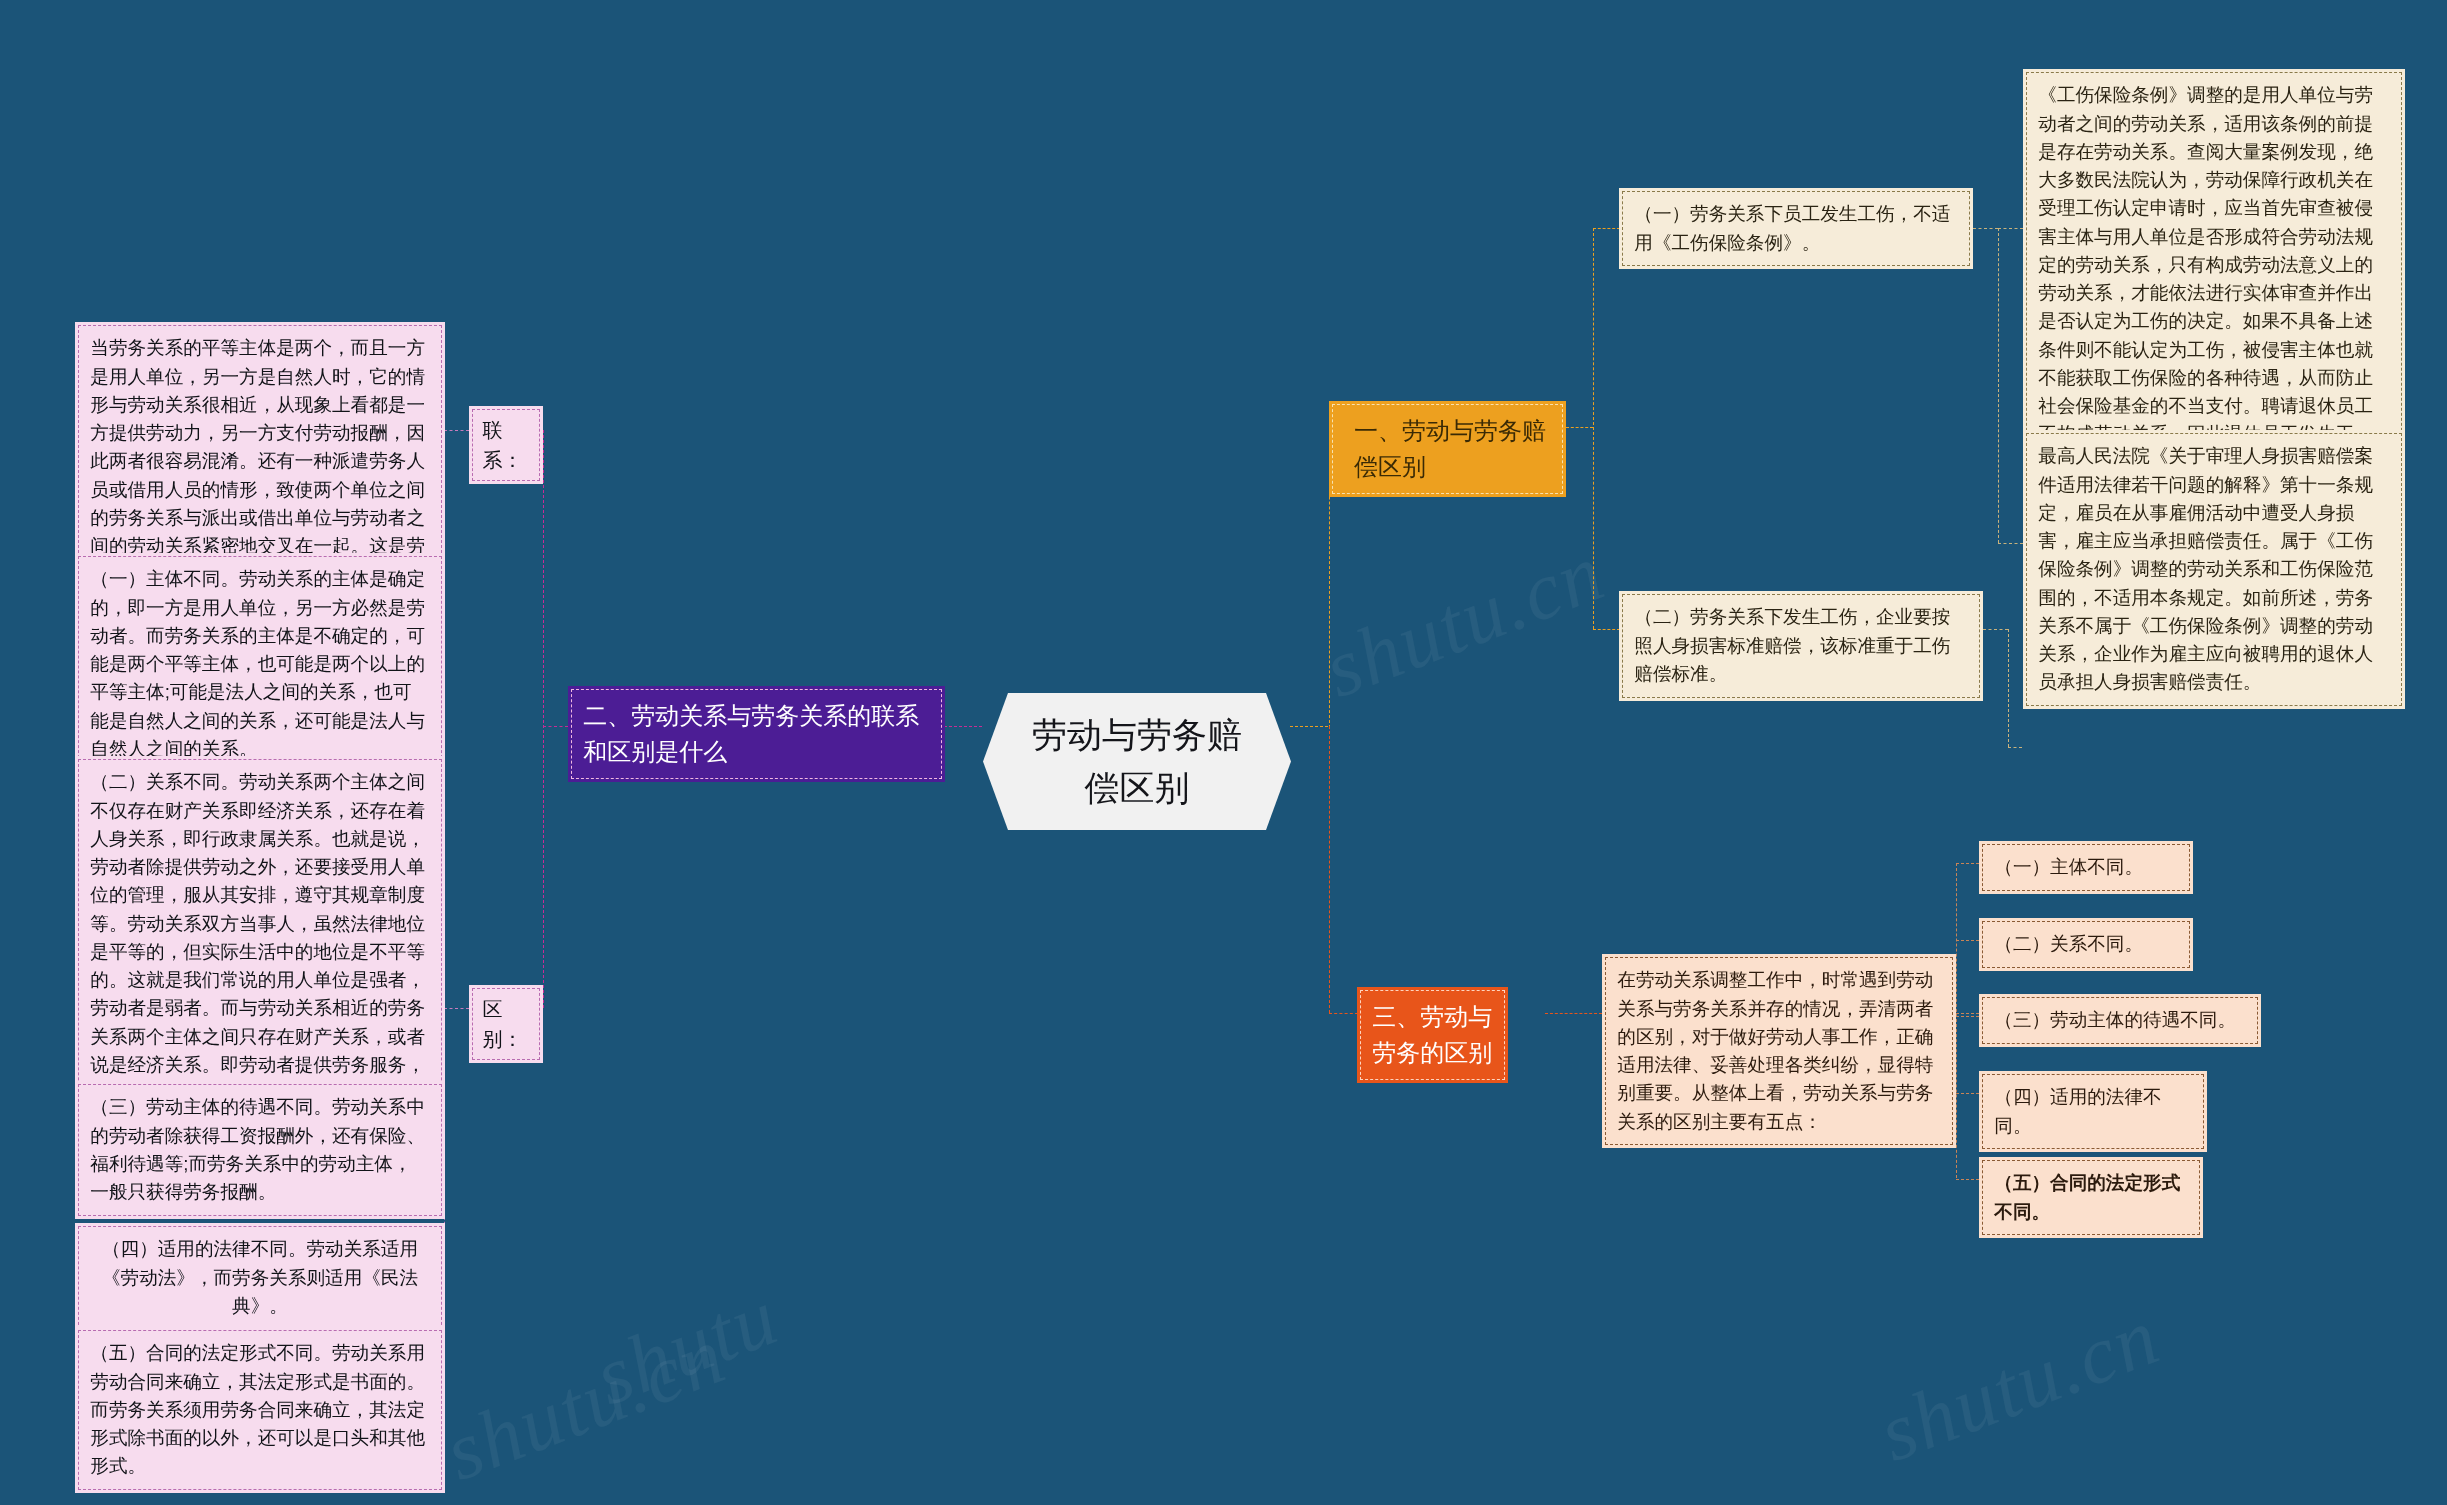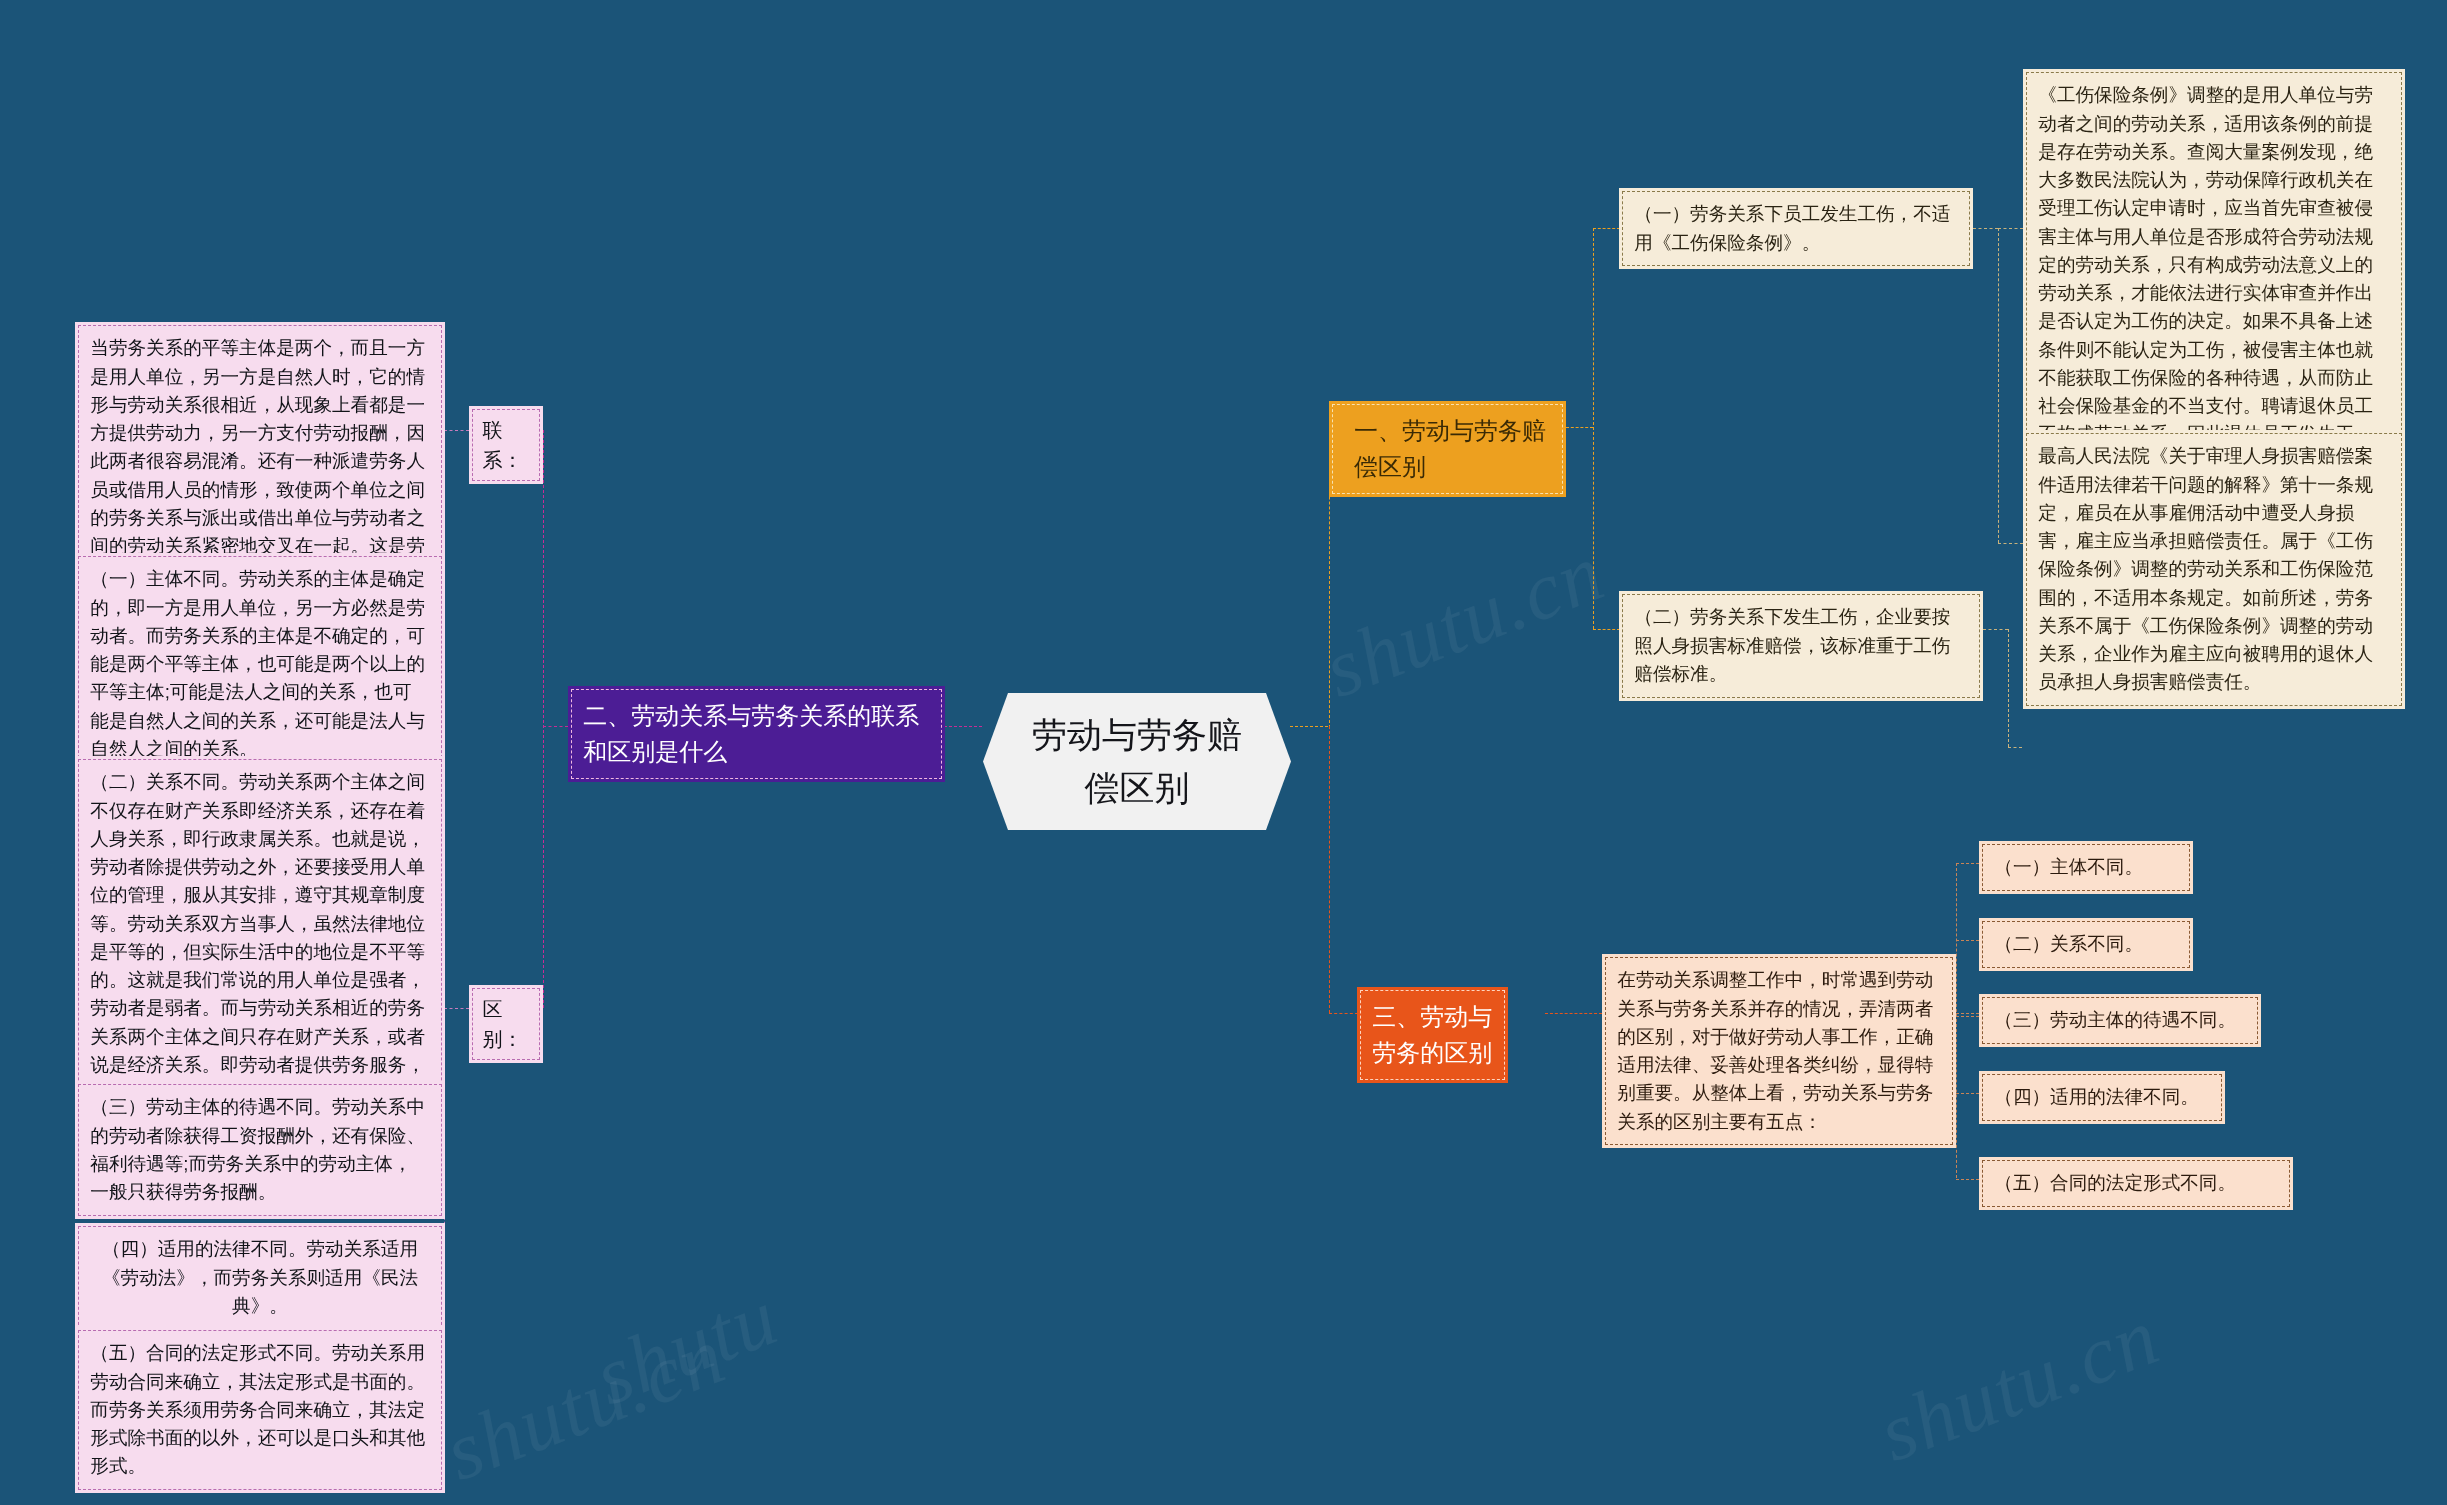--- a/index.html
+++ b/index.html
@@ -208,18 +208,18 @@
   <div class="node branch red" style="left:1357px; top:987px; width:151px;">三、劳动与劳务的区别</div>
 
   <div class="node card-peach" style="left:1602px; top:954px; width:354px;">在劳动关系调整工作中，时常遇到劳动关系与劳务关系并存的情况，弄清两者的区别，对于做好劳动人事工作，正确适用法律、妥善处理各类纠纷，显得特别重要。从整体上看，劳动关系与劳务关系的区别主要有五点：</div>
 
   <div class="node card-peach" style="left:1979px; top:841px; width:214px;">（一）主体不同。</div>
 
   <div class="node card-peach" style="left:1979px; top:918px; width:214px;">（二）关系不同。</div>
 
   <div class="node card-peach" style="left:1979px; top:994px; width:282px;">（三）劳动主体的待遇不同。</div>
 
-  <div class="node card-peach" style="left:1979px; top:1071px; width:246px;">（四）适用的法律不同。</div>
-
-  <div class="node card-peach" style="left:1979px; top:1157px; width:314px;">（五）合同的法定形式不同。</div>
+  <div class="node card-peach" style="left:1979px; top:1071px; width:228px;">（四）适用的法律不同。</div>
+
+  <div class="node card-peach" style="left:1979px; top:1157px; width:224px;font-weight:bold;">（五）合同的法定形式不同。</div>
 
 </div>
 
 
 </body></html>

